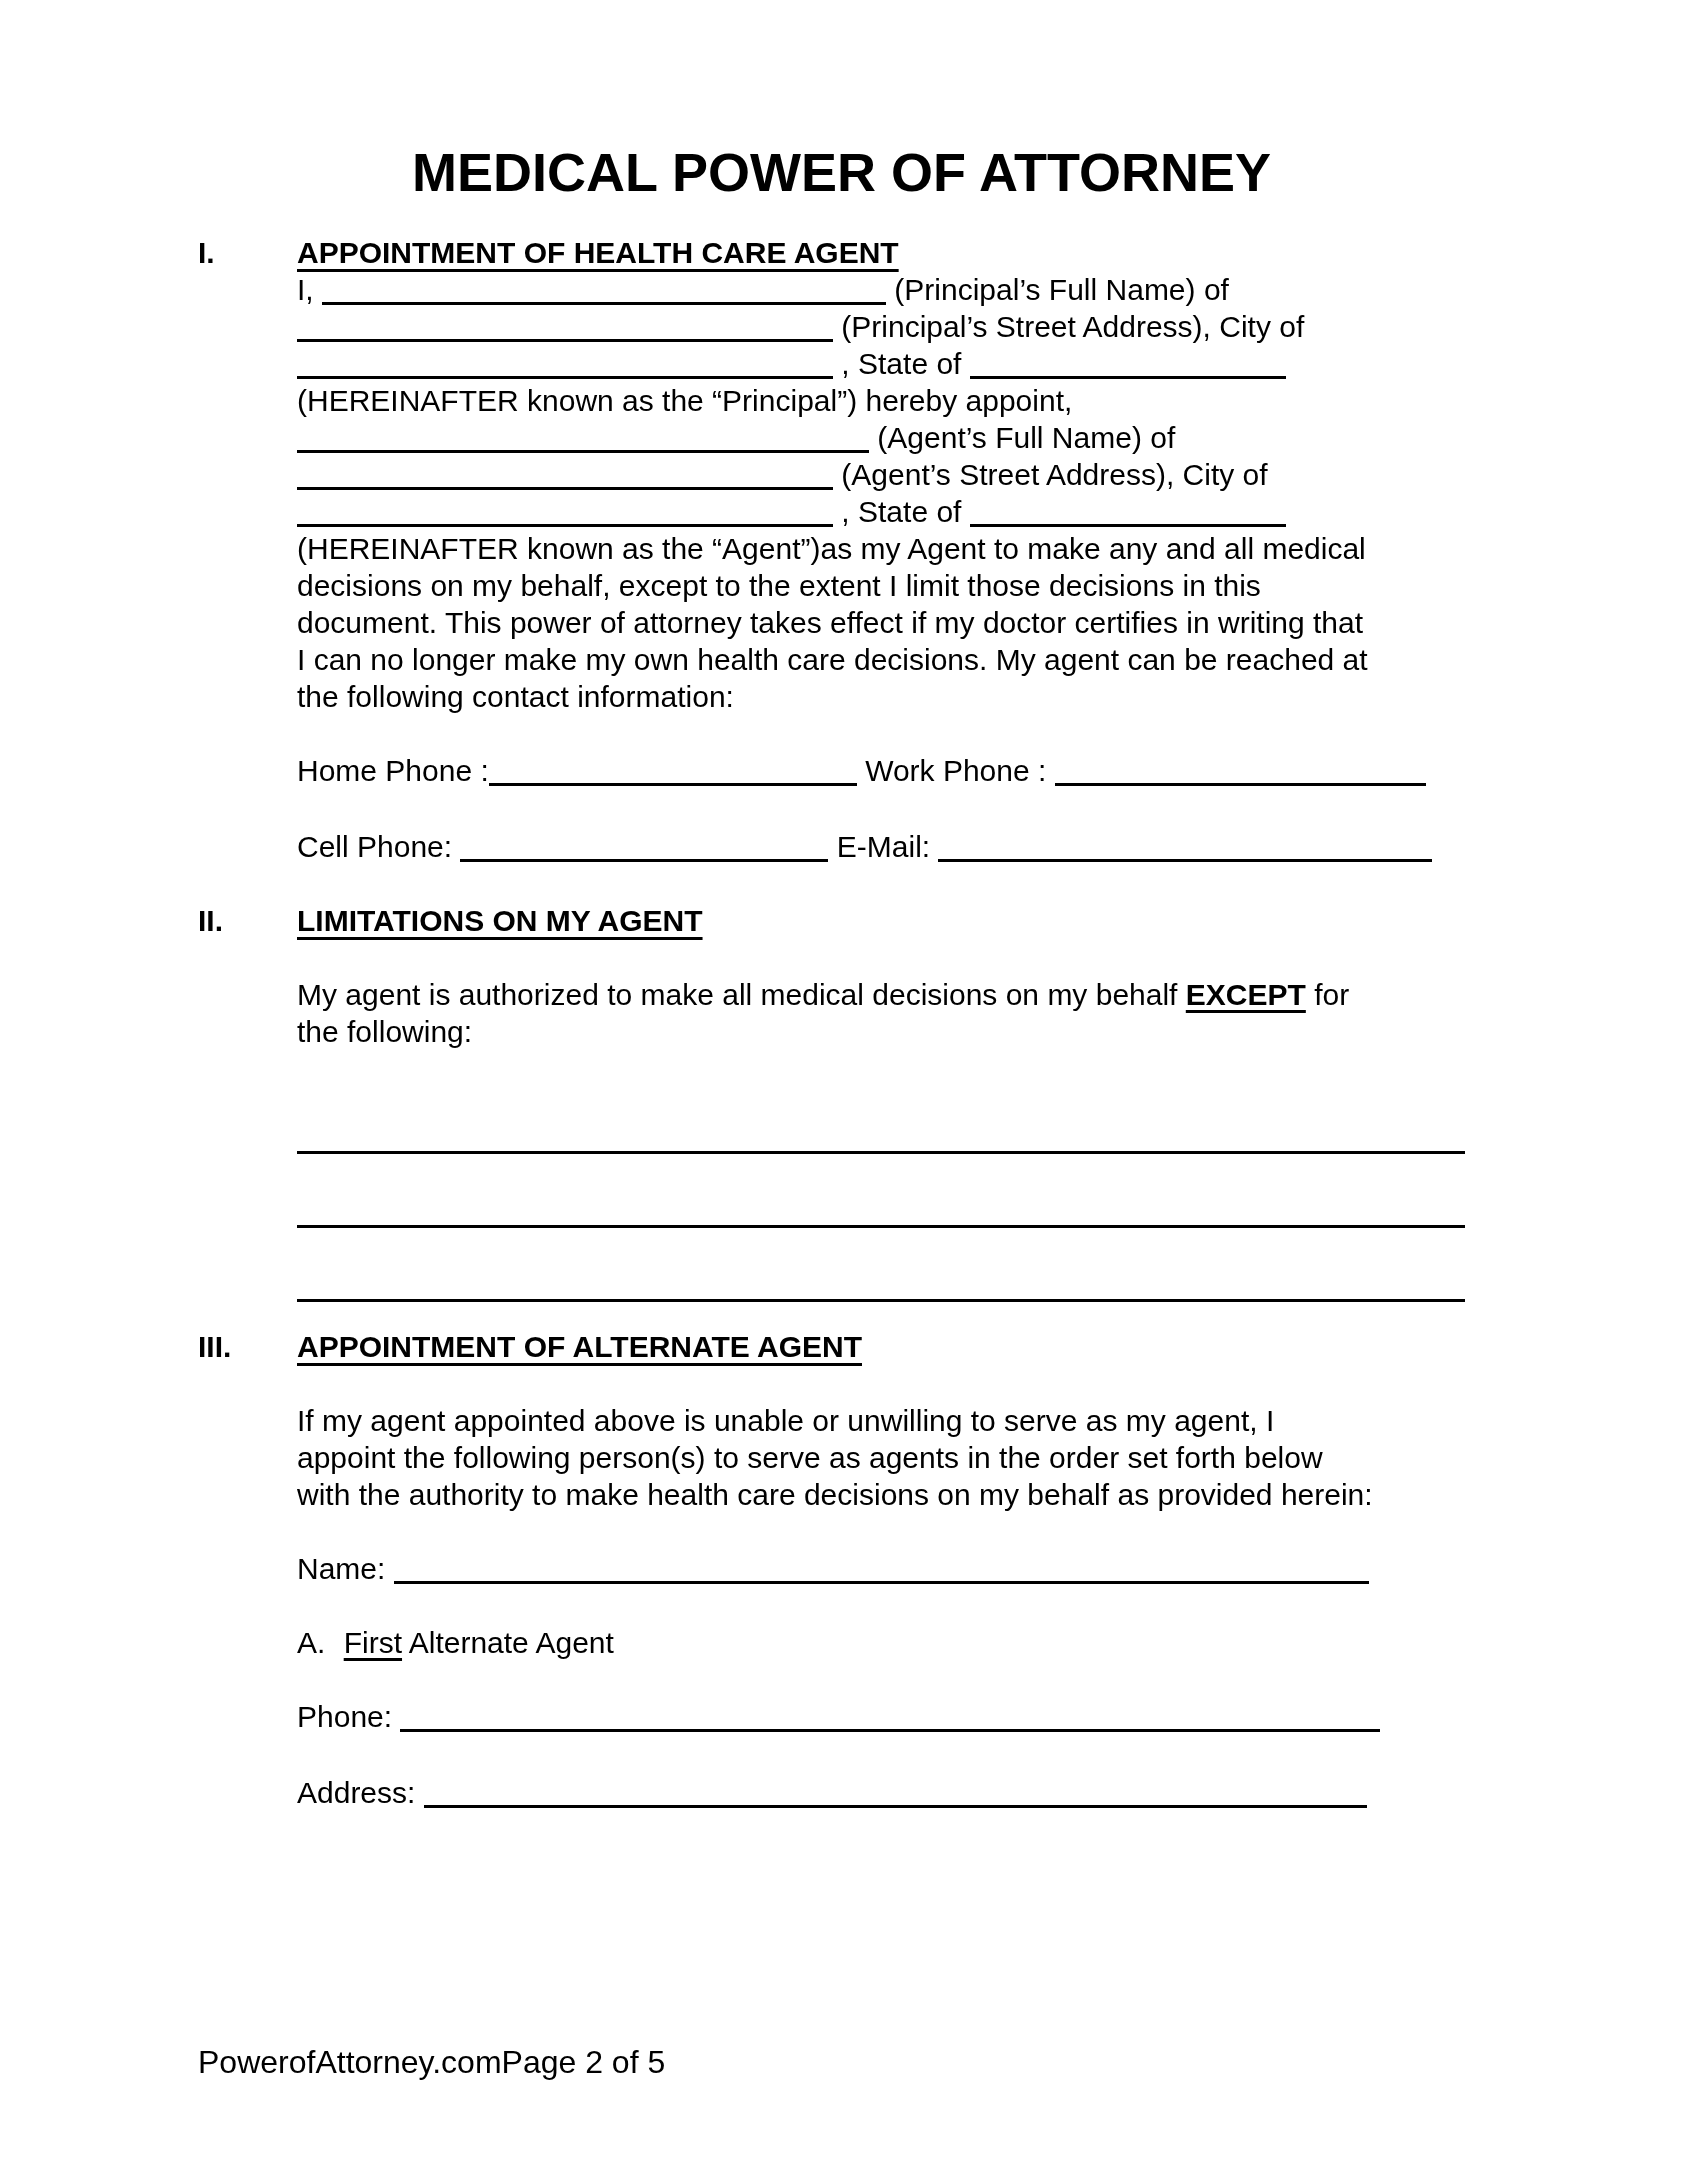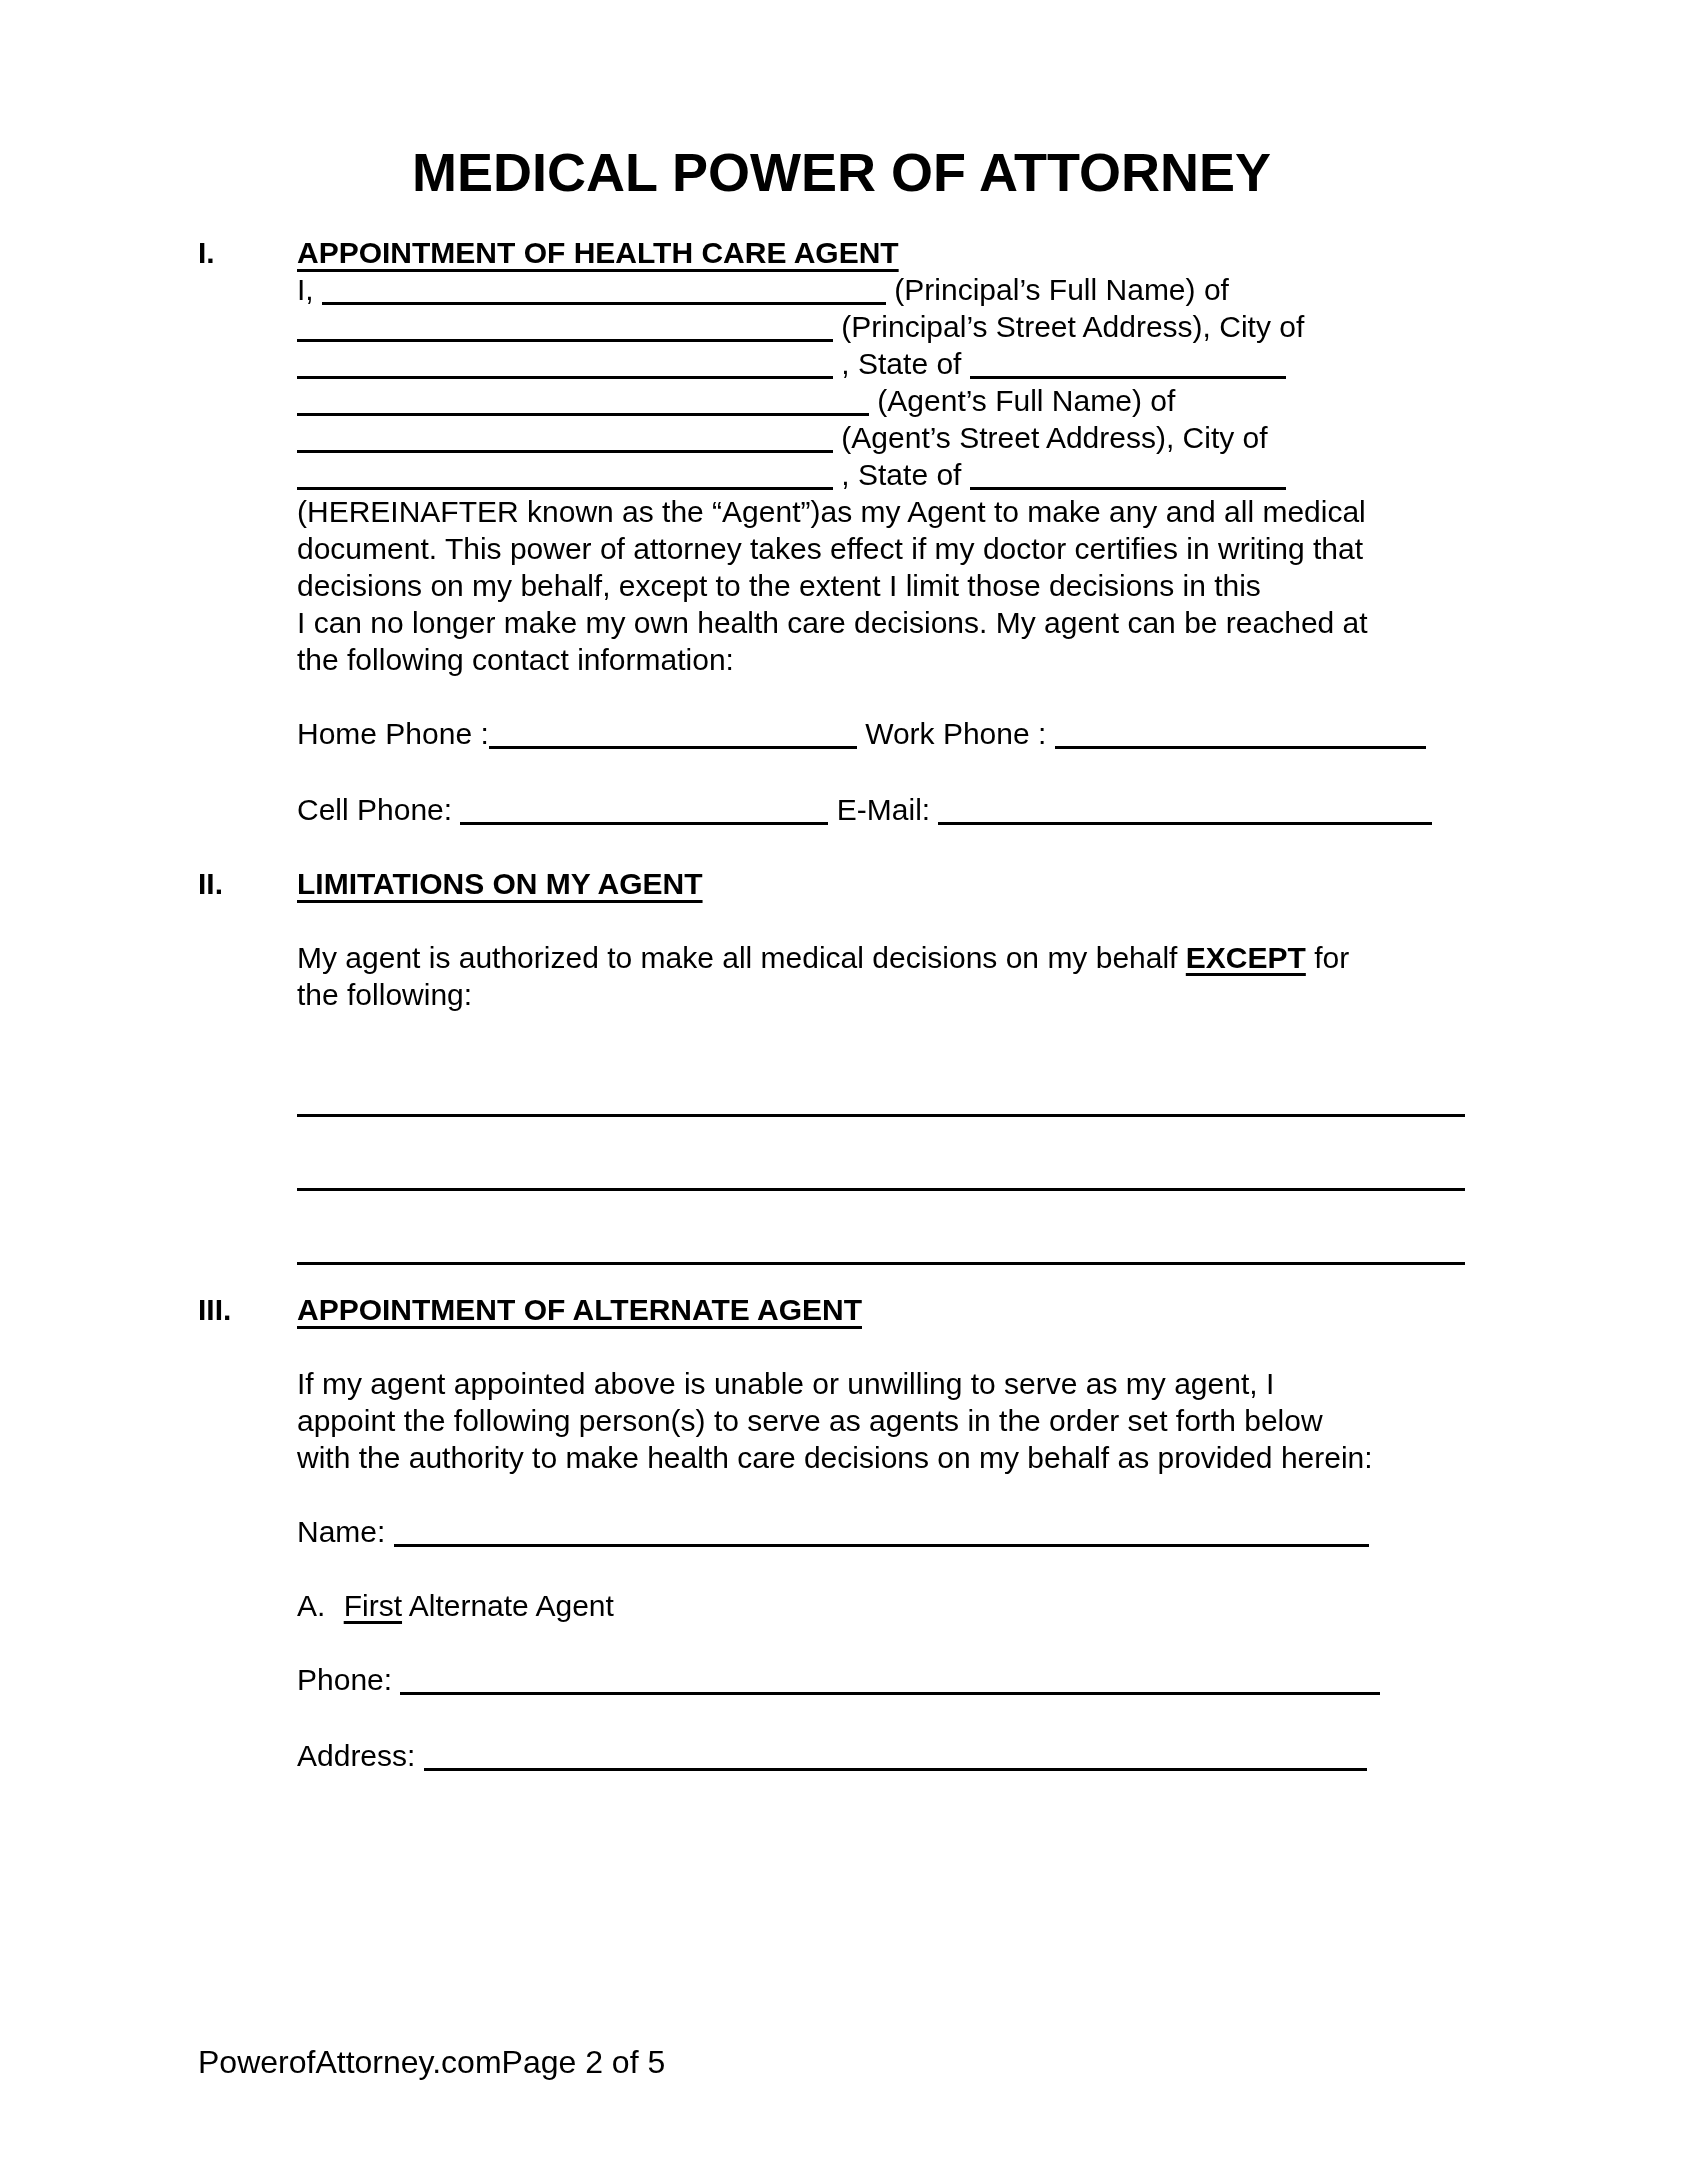--- a/index.html
+++ b/index.html
@@ -67,36 +67,37 @@
       </div>
       <div class="ln">
         <span class="bl" style="width:536px"></span>
         <span>(Principal’s Street Address), City of</span>
       </div>
       <div class="ln">
         <span class="bl" style="width:536px"></span>
         <span>, State of</span>
         <span class="bl" style="width:316px"></span>
       </div>
+      <div class="ln">(HEREINAFTER known as the “Principal”) hereby appoint,</div>
       <div class="ln">
         <span class="bl" style="width:572px"></span>
         <span>(Agent’s Full Name) of</span>
       </div>
       <div class="ln">
         <span class="bl" style="width:536px"></span>
         <span>(Agent’s Street Address), City of</span>
       </div>
       <div class="ln">
         <span class="bl" style="width:536px"></span>
         <span>, State of</span>
         <span class="bl" style="width:316px"></span>
       </div>
       <div class="ln">(HEREINAFTER known as the “Agent”)as my Agent to make any and all medical</div>
+      <div class="ln">decisions on my behalf, except to the extent I limit those decisions in this</div>
       <div class="ln">document. This power of attorney takes effect if my doctor certifies in writing that</div>
-      <div class="ln">decisions on my behalf, except to the extent I limit those decisions in this</div>
       <div class="ln">I can no longer make my own health care decisions. My agent can be reached at</div>
       <div class="ln">the following contact information:</div>
     </div>
 
     <div class="body-block ln" style="margin-top:37px">
       <span>Home Phone :</span><span class="bl" style="width:368px"></span>
       <span>Work Phone :</span>
       <span class="bl" style="width:371px"></span>
     </div>
 

